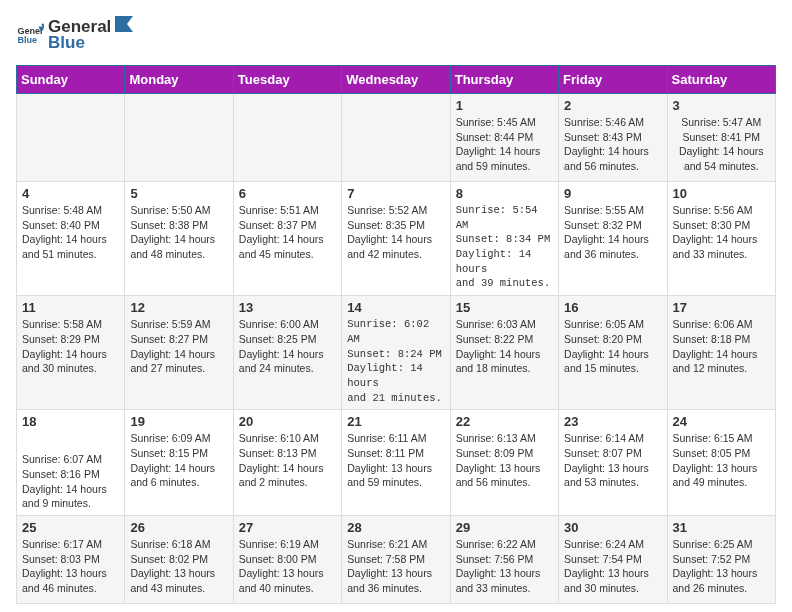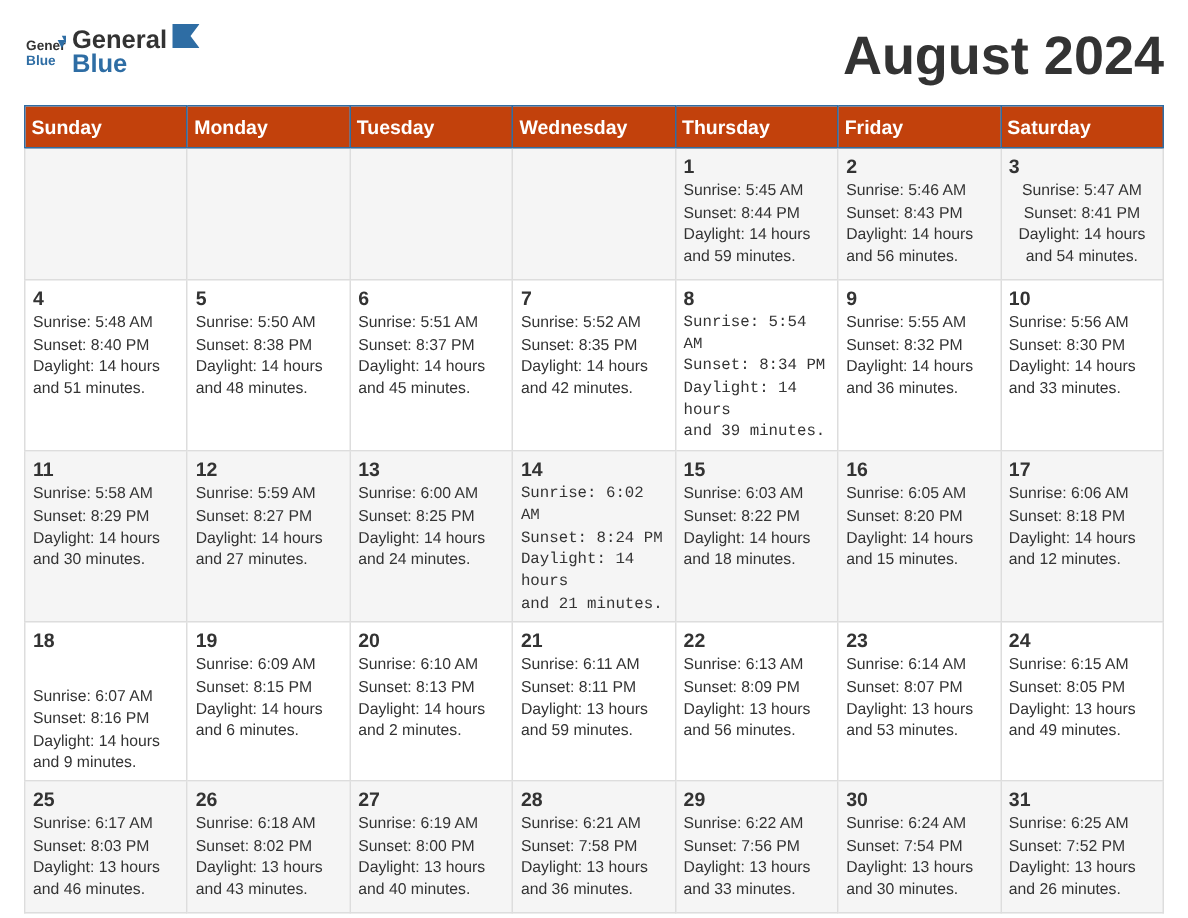--- a/index.html
+++ b/index.html
@@ -36,21 +36,21 @@
     .subtitle {
       font-size: 16px;
       color: #555;
     }
     table {
       width: 100%;
       border-collapse: collapse;
       table-layout: fixed;
     }
     thead tr {
-      background-color: #c2410c;
+      background-color: #a21caf;
     }
     thead th {
       color: #fff;
       font-size: 13px;
       font-weight: bold;
       padding: 6px 4px;
       text-align: left;
       border: 1px solid #2e6da4;
     }
     tbody tr {
@@ -98,21 +98,20 @@
         <span style="margin-left:2px;">
           <svg width="20" height="16" viewBox="0 0 20 16">
             <polygon points="2,0 20,0 14,8 20,16 2,16" fill="#2e6da4"></polygon>
           </svg>
         </span>
       </div>
       <div style="font-size:17px; font-weight:bold; color:#2e6da4; margin-top:-4px;">Blue</div>
     </div>
   </div>
   <div class="title-section">
-    <div class="main-title">August 2024</div>
   </div>
 </div>
 
 <table>
   <thead>
     <tr>
     <th>Sunday</th>
         <th>Monday</th>
         <th>Tuesday</th>
         <th>Wednesday</th>

